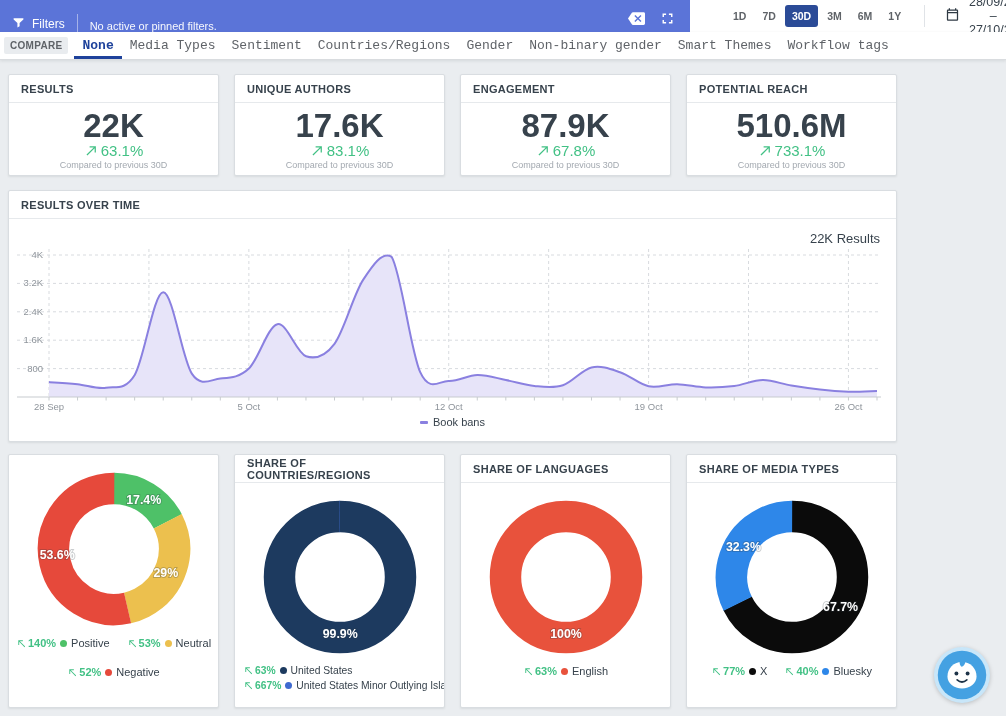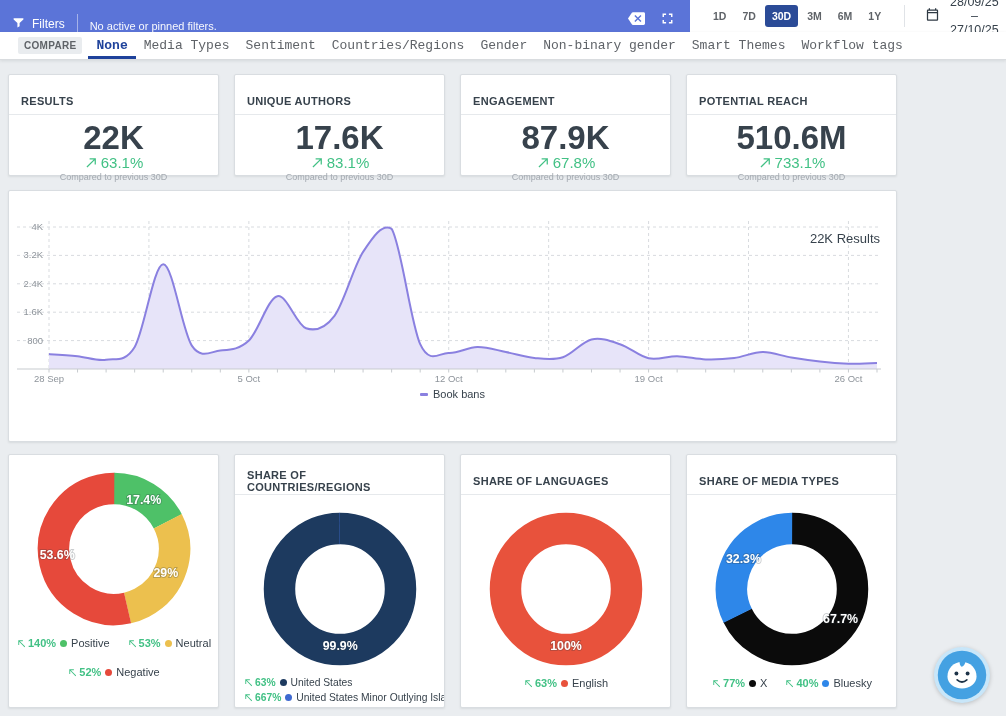--- a/index.html
+++ b/index.html
@@ -18,42 +18,42 @@
     display:flex; align-items:flex-end; padding:0 12px;
   }
   .filters-btn { display:flex; align-items:center; gap:7px; background:none; border:none; color:#fff; font-size:12px; cursor:pointer; padding:0; font-family:inherit; }
   .vdiv { width:1px; height:18px; background:rgba(255,255,255,.45); margin:0 12px; }
   .filter-status { font-size:11px; opacity:.95; }
   .spacer { flex:1; }
   .icon-btn { background:none; border:none; padding:2px; cursor:pointer; display:flex; align-items:center; margin-left:10px; }
   .icon-btn svg { width:17px; height:17px; }
 
   .timebar { flex:1; background:#fff; display:flex; align-items:center; }
-  .range-group { display:flex; align-items:center; gap:2px; margin-left:16px; }
+  .range-group { display:flex; align-items:center; gap:2px; margin-left:36px; }
   .range-btn { font-size:10.5px; font-weight:bold; color:#5f6368; background:none; border:none; padding:5px 7px; border-radius:3px; cursor:pointer; font-family:inherit; }
   .range-btn.selected { background:#2b4b97; color:#fff; }
   .tdiv { width:1px; height:22px; background:#e0e3e7; margin:0 14px 0 16px; }
   .date-btn { display:flex; align-items:center; gap:9px; background:none; border:none; font-size:12.5px; color:#37424c; cursor:pointer; font-family:inherit; }
   .date-btn svg { width:15px; height:15px; }
 
   
   .compare-bar {
     height:28px; background:#fff; border-bottom:1px solid #d9dcdf;
-    display:flex; align-items:center; padding:0 18px;
+    display:flex; align-items:center; padding:0 4px;
     box-shadow:0 1px 3px rgba(60,64,67,.12); position:relative; z-index:2;
   }
   .compare-chip { font-size:10px; font-weight:bold; color:#5f6368; background:#e9ecef; padding:3px 6px; border-radius:2px; letter-spacing:.3px; margin-right:6px; }
   #compare-tabs { display:flex; align-items:stretch; height:100%; }
   .compare-tab { font-size:13px; color:#5f6368; background:none; border:none; padding:0 8px; cursor:pointer; font-family:Liberation Mono, monospace; height:100%; }
   .compare-tab.selected { color:#1e429b; font-weight:bold; box-shadow:inset 0 -3px 0 #1e429b; }
 
   
   .content { padding:14px 0 0 8px; width:897px; }
   .card { background:#fff; border:1px solid #d9dde1; border-radius:2px; box-shadow:0 1px 2px rgba(60,64,67,.10); }
-  .card-header { height:28px; border-bottom:1px solid #e6e9ec; display:flex; align-items:center; padding:0 12px;margin-top:12px; }
+  .card-header { height:28px; border-bottom:1px solid #e6e9ec; display:flex; align-items:center; padding:0 12px; }
   .card-title { font-size:11px; font-weight:bold; color:#37424c; letter-spacing:.3px; }
 
   .kpi-row { display:grid; grid-template-columns:repeat(4,1fr); gap:15px; }
   .kpi-card { height:102px; }
   .kpi-body { display:flex; flex-direction:column; align-items:center; justify-content:center; height:72px; }
   .kpi-value { font-size:33px; font-weight:bold; color:#37424c; line-height:33px; }
   .kpi-change { display:flex; align-items:center; gap:2px; color:#42c185; font-size:15px; font-weight:normal; }
   .kpi-change .arr svg { width:15px; height:15px; display:block; }
   .kpi-note { font-size:9px; color:#a3a9b0; margin-top:1px; }
 
@@ -215,20 +215,23 @@
                 </svg>
               </span>
               <span>733.1%</span>
             </div>
           <div class="kpi-note">Compared to previous 30D</div>
         </div>
       </div>
     </section>
 
     <section class="card timeline-card">
+      <div class="card-header">
+        <span class="card-title">RESULTS OVER TIME</span>
+      </div>
       <div class="total-label">22K Results</div>
       <div id="timeline-chart">
           <svg viewBox="0 0 887 172" width="887" height="172">
             <line x1="8" x2="872" y1="125.6" y2="125.6" stroke="#d8dbdf" stroke-dasharray="3,3" stroke-width="1"></line>
             <line x1="8" x2="872" y1="97.2" y2="97.2" stroke="#d8dbdf" stroke-dasharray="3,3" stroke-width="1"></line>
             <line x1="8" x2="872" y1="68.80000000000001" y2="68.80000000000001" stroke="#d8dbdf" stroke-dasharray="3,3" stroke-width="1"></line>
             <line x1="8" x2="872" y1="40.400000000000006" y2="40.400000000000006" stroke="#d8dbdf" stroke-dasharray="3,3" stroke-width="1"></line>
             <line x1="8" x2="872" y1="12" y2="12" stroke="#d8dbdf" stroke-dasharray="3,3" stroke-width="1"></line>
             <line x1="40" x2="40" y1="6" y2="154" stroke="#d8dbdf" stroke-dasharray="3,3" stroke-width="1"></line>
             <line x1="139.9310344827586" x2="139.9310344827586" y1="6" y2="154" stroke="#d8dbdf" stroke-dasharray="3,3" stroke-width="1"></line>

